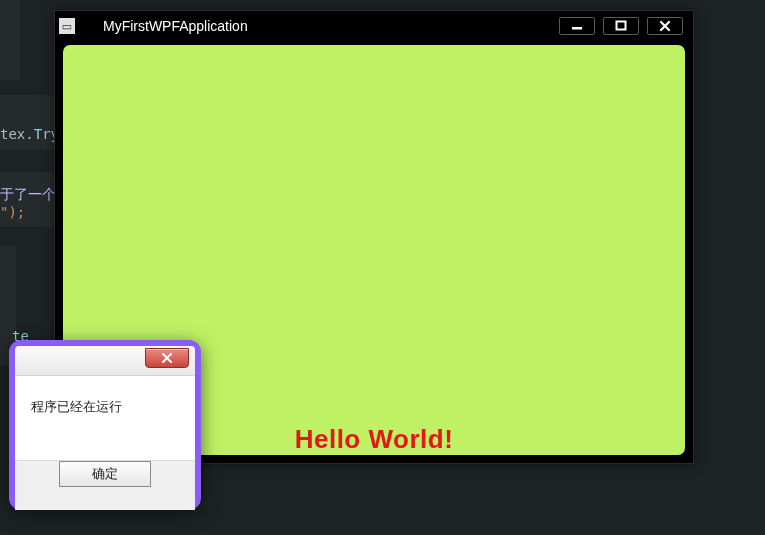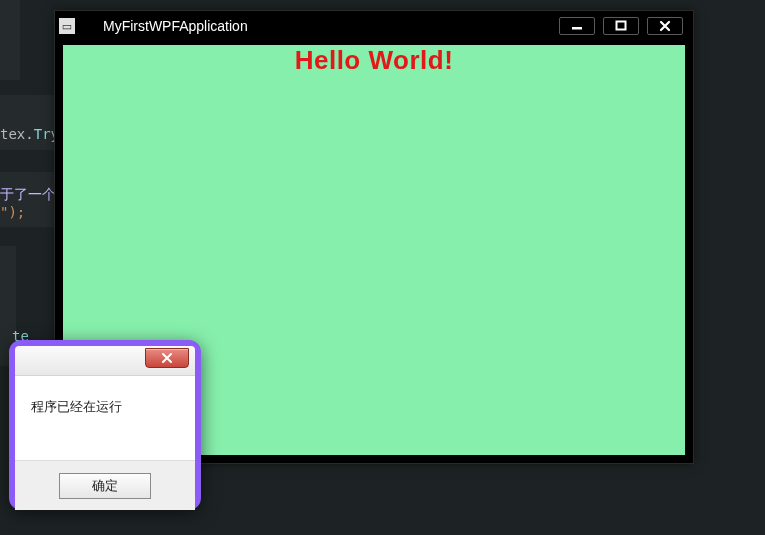--- a/index.html
+++ b/index.html
@@ -79,24 +79,25 @@
       border-radius: 2px;
       display: flex;
       align-items: center;
       justify-content: center;
       cursor: pointer;
     }
     .win-btn svg { display: block; }
     .main-client {
       position: absolute;
       left: 8px; right: 8px; top: 34px; bottom: 8px;
-      background: #86efac;
-      display: flex;
-      align-items: flex-start;
-      justify-content: center;
+      background: #bef264;
+      display: flex;
+      align-items: flex-end;
+      justify-content: center;
+      border-radius: 7px;
     }
     .hello {
       font-size: 26px;
       font-weight: 700;
       color: #e31818;
       letter-spacing: 0.5px;
     }
 
     
     .msgbox {
@@ -137,21 +138,21 @@
       background: #fff;
       height: 84px;
       font-size: 13px;
       color: #222;
     }
     .msgbox-footer {
       height: 50px;
       background: #efefef;
       border-top: 1px solid #dcdcdc;
       display: flex;
-      align-items: center;
+      align-items: flex-start;
       justify-content: center;
     }
     .msgbox-btn {
       width: 92px;
       height: 26px;
       background: linear-gradient(#fdfdfd,#e6e6e6);
       border: 1px solid #8a8a8a;
       font-size: 13px;
       color: #222;
       cursor: pointer;

